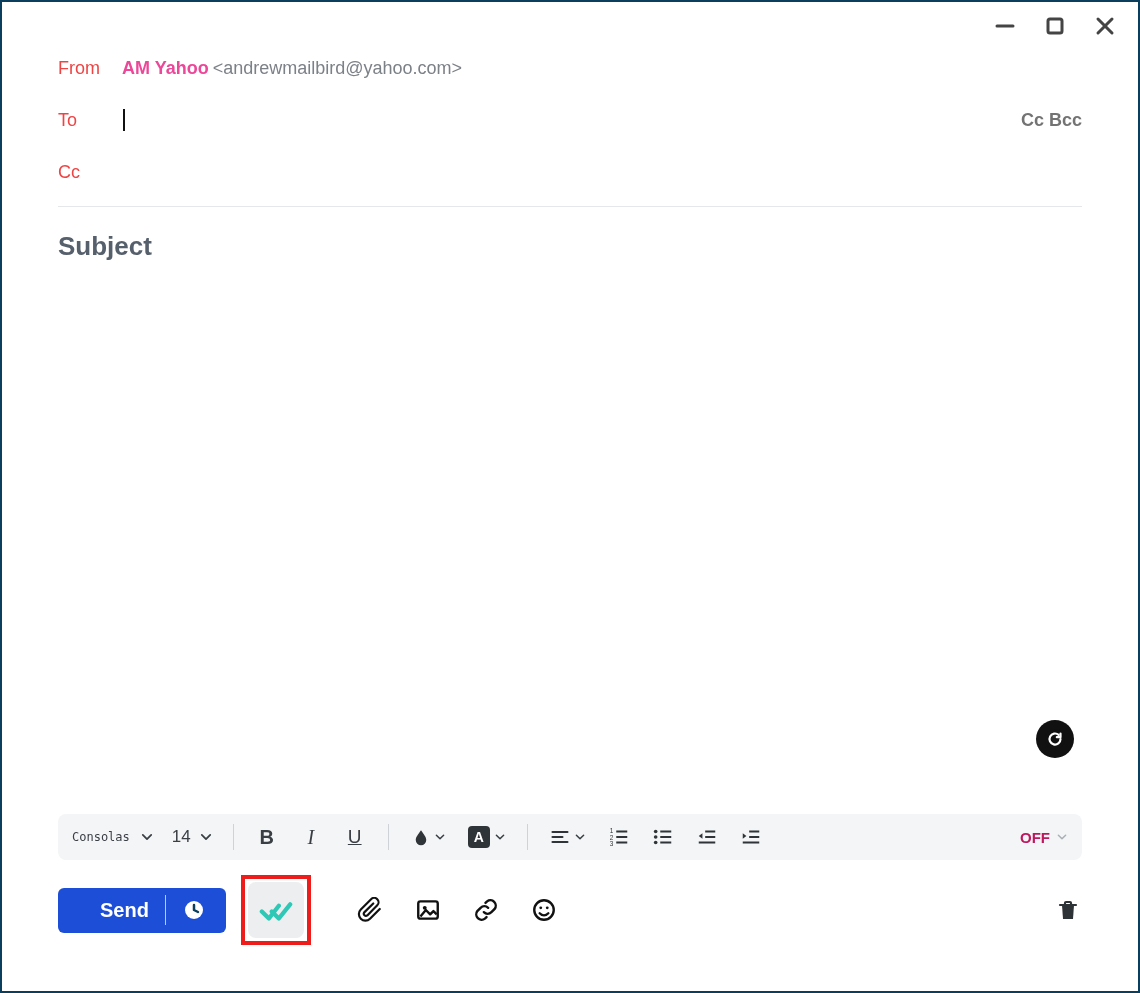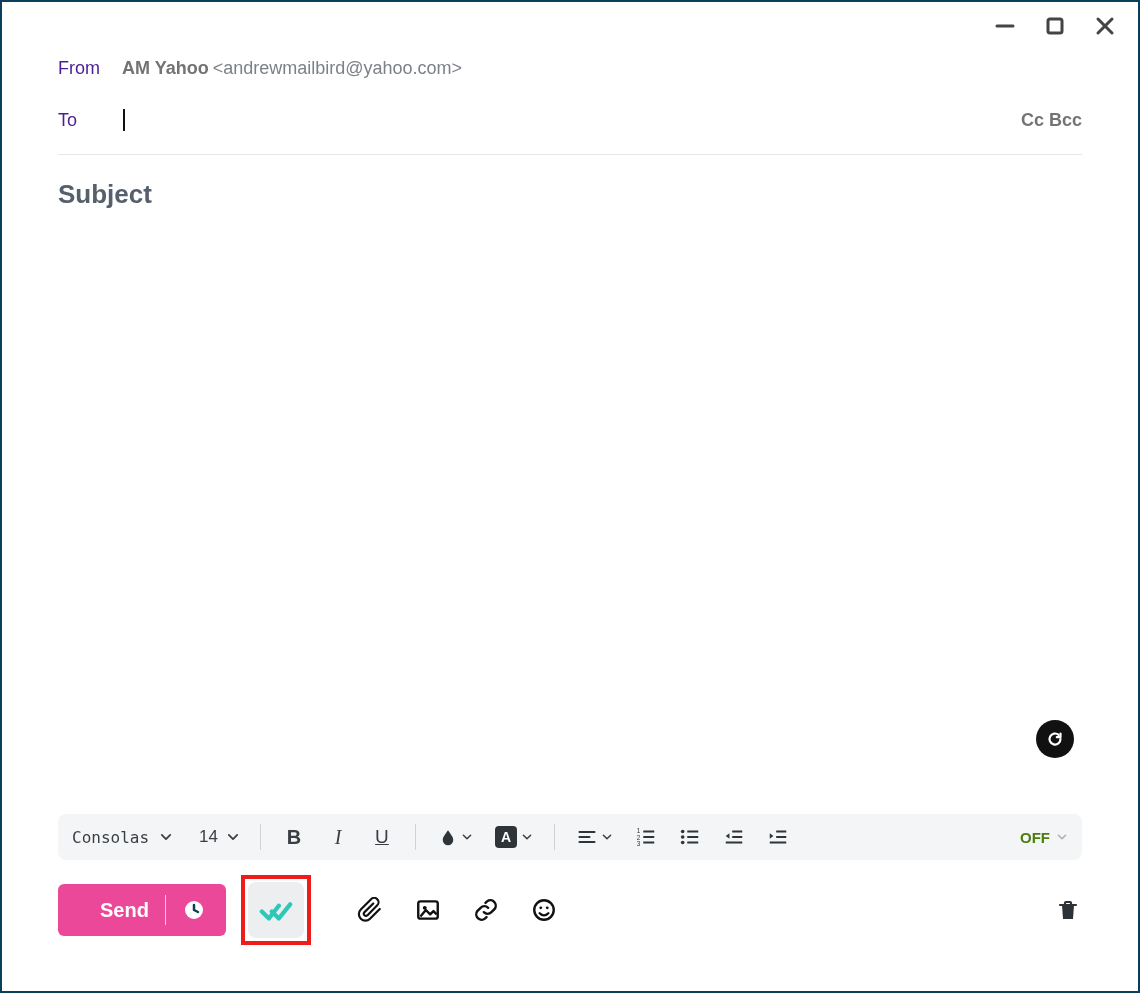--- a/index.html
+++ b/index.html
@@ -33,24 +33,24 @@
   .content {
     padding: 0 56px;
   }
   .field-row {
     display: flex;
     align-items: center;
     height: 52px;
     font-size: 18px;
   }
   .field-label {
-    color: #4c1d95;
+    color: #ef4444;
     width: 64px;
   }
-  .from-name { font-weight: 700; color: #737373; }
+  .from-name { font-weight: 700; color: #ec4899; }
   .from-email { color: #7c8188; margin-left: 4px; text-align: right; }
   .to-row { position: relative; align-items: center; }
   .ccbcc-toggle {
     margin-left: auto;
     font-weight: 700;
     color: #737373;
     font-size: 18px;
   }
   .input-line {
     flex: 1;
@@ -112,51 +112,51 @@
     position: absolute;
     left: 56px; right: 56px;
     top: 808px;
     color: #3a3f45;
   }
   .format-bar .chev {
     display:inline-flex; align-items:center;
   }
   .format-bar .font-family {
     font-family: Consolas, monospace;
-    font-size: 16px;
+    font-size: 12px;
     display: inline-flex; align-items: center; gap: 10px;
   }
   .format-bar .font-size {
     font-size: 17px;
-    display: inline-flex; align-items: center; gap: 8px; margin-left: 8px;
+    display: inline-flex; align-items: center; gap: 8px;
   }
   .vsep { width: 1px; height: 26px; background: #cfd3d7; margin: 0 2px; }
   .ico-btn { display: inline-flex; align-items: center; justify-content: center; width: 26px; height: 26px; }
   .ico-btn.wchev { width: 40px; gap: 4px; }
   .highlight-box {
     width: 22px; height: 22px; border-radius: 4px;
     background: #2f3438; color: #fff;
     display: inline-flex; align-items: center; justify-content: center;
     font-weight: 700; font-size: 14px;
   }
-  .off { margin-left: auto; color: #4d7c0f; font-size: 15px; font-weight: 600; display:inline-flex; align-items:center; gap:6px;}
+  .off { margin-left: auto; color: #be185d; font-size: 15px; font-weight: 600; display:inline-flex; align-items:center; gap:6px;}
   .action-bar {
     position: absolute;
     left: 56px; right: 56px;
     top: 880px;
     height: 56px;
     display: flex;
     align-items: center;
   }
   .send-btn {
-    background: #ec4899;
+    background: #1d4ed8;
     color: #fff;
     border: none;
     border-radius: 6px;
-    height: 52px;
+    height: 45px;
     display: inline-flex;
     align-items: center;
     padding: 0 20px 0 42px;
     font-size: 20px;
     font-weight: 600;
     gap: 16px;
   }
   .send-btn .sep { width: 1px; height: 30px; background: rgba(255,255,255,.7); }
   .track-btn {
     width: 56px; height: 56px;
@@ -218,20 +218,24 @@
       <span class="from-email">&lt;andrewmailbird@yahoo.com&gt;</span>
     </div>
 
     <div class="field-row to-row">
       <span class="field-label">To</span>
       <span class="caret"></span>
       <input class="input-line" type="text" value="" style="">
       <span class="ccbcc-toggle">Cc Bcc</span>
     </div>
 
+    <div class="field-row">
+      <span class="field-label">Cc</span>
+      <input class="input-line" type="text" value="" style="">
+    </div>
 
 
     <div class="hr"></div>
 
     <input class="subject-input" type="text" placeholder="Subject" style="">
 
     <textarea class="body-area" style=""></textarea>
 
   </div>
 

